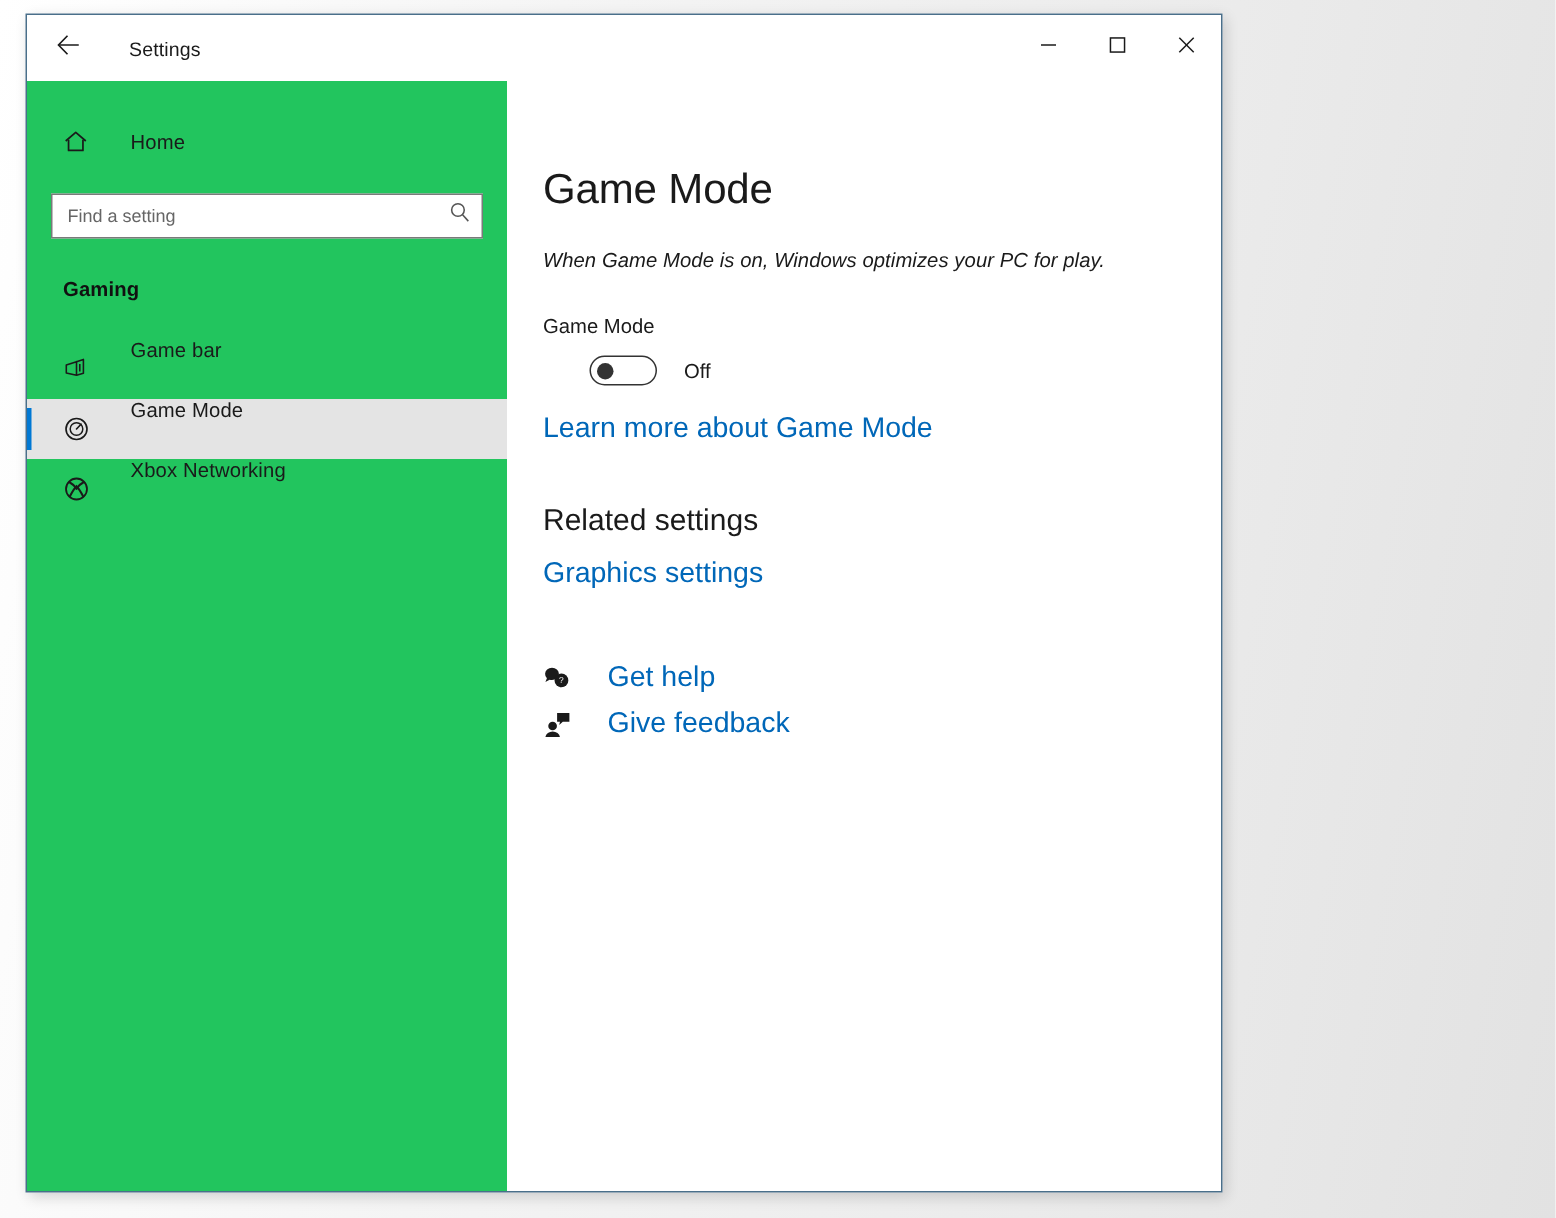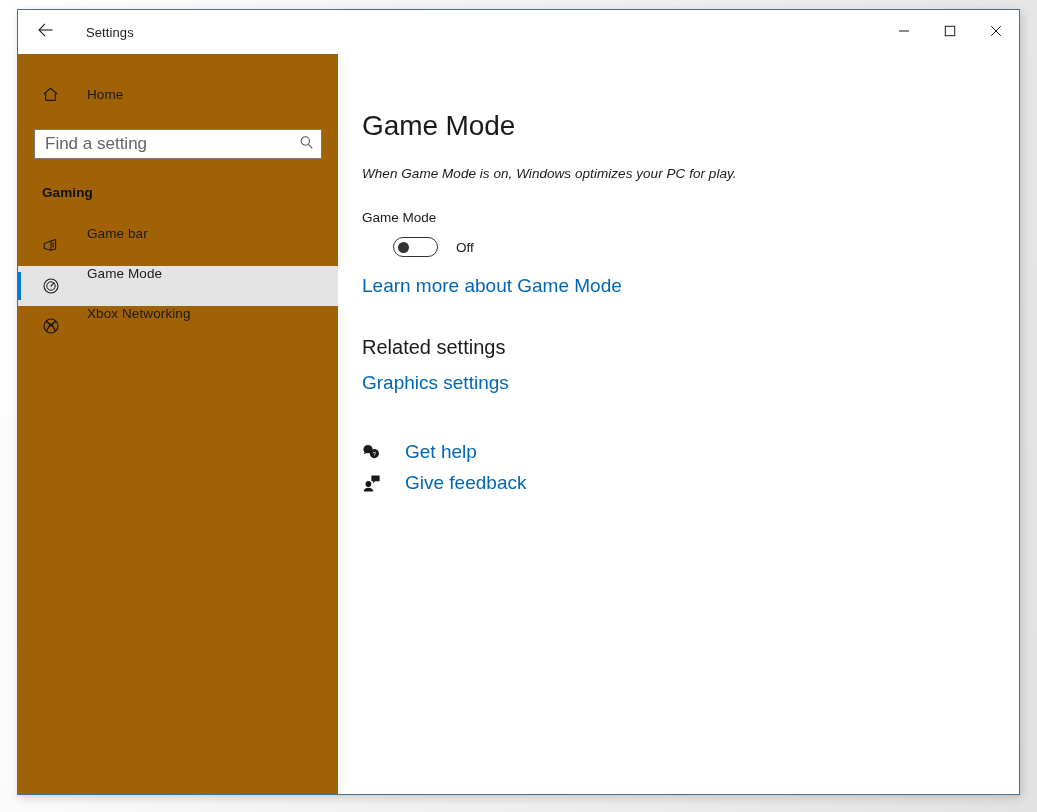--- a/index.html
+++ b/index.html
@@ -13,21 +13,21 @@
   body {
     background: linear-gradient(100deg, #ffffff 0%, #f4f4f4 35%, #ebebeb 70%, #e2e2e2 100%);
     position: relative;
   }
 
   
   #window {
     position: absolute;
     left: 17px;
     top: 9px;
-    width: 1003px;
+    width: 798px;
     height: 786px;
     background: #ffffff;
     border: 1px solid #4a6f8a;
     box-sizing: border-box;
     box-shadow: 2px 3px 9px rgba(0,0,0,0.16);
     display: flex;
     flex-direction: column;
     overflow: hidden;
   }
 
@@ -75,21 +75,21 @@
   #body-split {
     flex: 1;
     display: flex;
     min-height: 0;
   }
 
   
   #sidebar {
     width: 320px;
     min-width: 320px;
-    background: #a16207;
+    background: #22c55e;
     position: relative;
   }
   #home-row {
     display: flex;
     align-items: center;
     height: 34px;
     margin-top: 23px;
     padding-left: 24px;
     cursor: default;
   }
@@ -113,21 +113,21 @@
     background: #ffffff;
     box-sizing: border-box;
     display: flex;
     align-items: center;
   }
   #search-input {
     flex: 1;
     border: none;
     outline: none;
     font-family: "Liberation Sans", sans-serif;
-    font-size: 17px;
+    font-size: 12px;
     color: #222;
     padding: 0 4px 0 10px;
     background: transparent;
   }
   #search-input::placeholder { color: #666; }
   #search-icon-btn {
     width: 30px;
     display: flex;
     align-items: center;
     justify-content: center;

